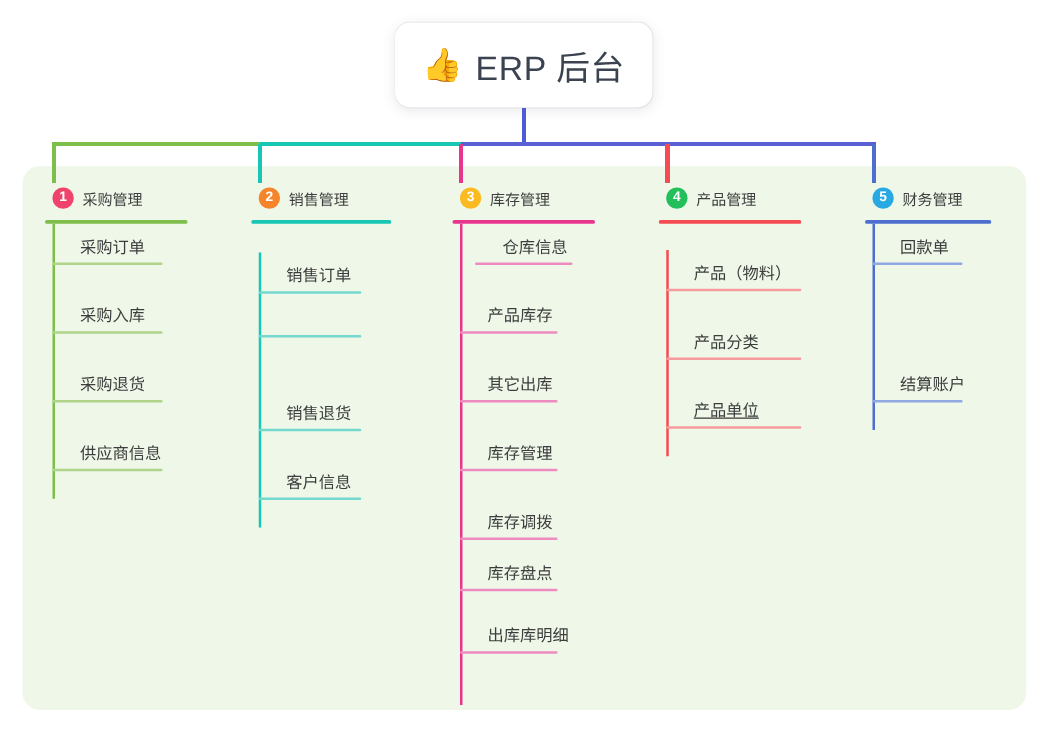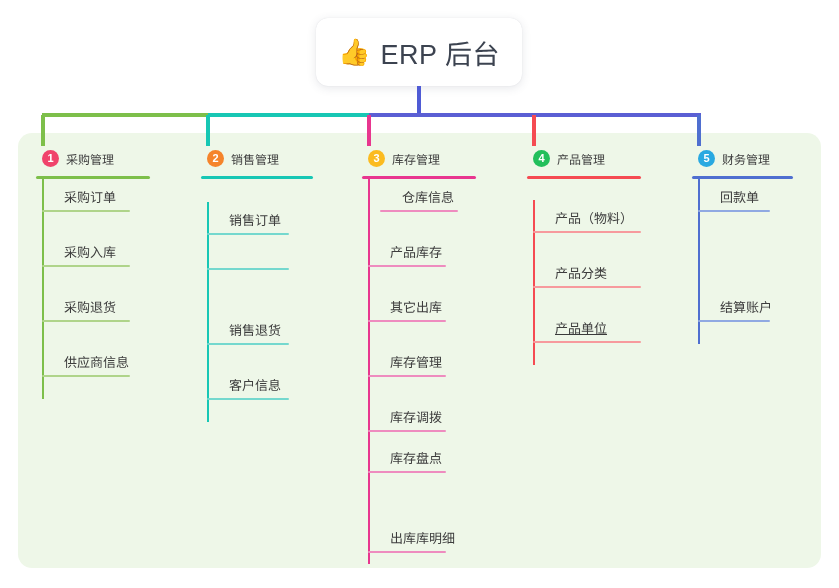--- a/index.html
+++ b/index.html
@@ -243,21 +243,21 @@
             <div class="leaf-rule" style="background: rgb(238, 140, 191); width: 78px; margin-left: -22px;"></div>
           </div>
           <div class="leaf" style="position: absolute; left: 0px; top: 231px; width: 158px;">
             <div class="leaf-label">库存调拨</div>
             <div class="leaf-rule" style="background: rgb(238, 140, 191); width: 78px; margin-left: -22px;"></div>
           </div>
           <div class="leaf" style="position: absolute; left: 0px; top: 272px; width: 158px;">
             <div class="leaf-label">库存盘点</div>
             <div class="leaf-rule" style="background: rgb(238, 140, 191); width: 78px; margin-left: -22px;"></div>
           </div>
-          <div class="leaf" style="position: absolute; left: 0px; top: 352px; width: 158px;">
+          <div class="leaf" style="position: absolute; left: 0px; top: 322px; width: 158px;">
             <div class="leaf-label">出库库明细</div>
             <div class="leaf-rule" style="background: rgb(238, 140, 191); width: 78px; margin-left: -22px;"></div>
           </div>
         </div>
       </div>
       <div class="branch" style="left: 527px; width: 158px;">
         <div class="branch-header">
           <span class="badge" style="background: rgb(34, 191, 91);">4</span>
           <span class="branch-title">产品管理</span>
         </div>

